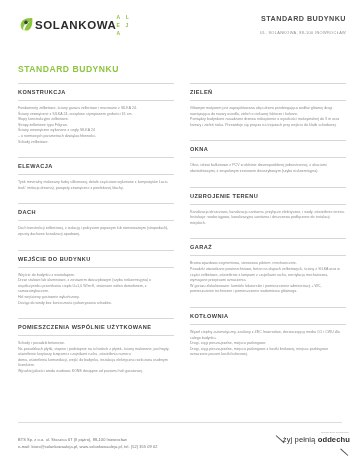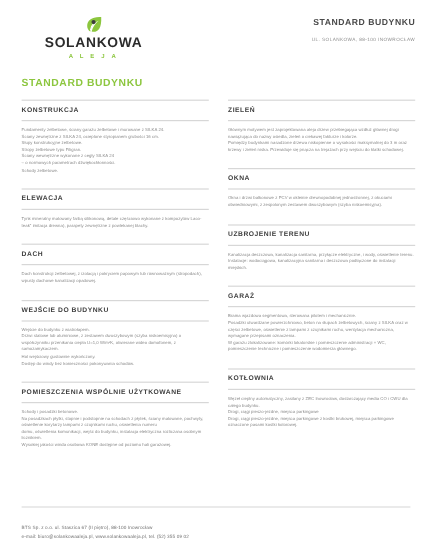--- a/index.html
+++ b/index.html
@@ -20,21 +20,21 @@
   .header {
     display: flex;
     align-items: flex-start;
     justify-content: space-between;
     padding: 10px 14px 0 18px;
     height: 48px;
     box-sizing: border-box;
   }
   .brand {
     display: flex;
-    flex-direction: column;
+    flex-direction: row;
     align-items: center;
     width: 120px;
     padding-top: 2px;
   }
   .brand-mark {
     width: 17px;
     height: 17px;
     position: relative;
     margin-bottom: 1px;
   }
@@ -318,13 +318,19 @@
 </div>
 
 <div class="footer">
   <div class="footer-rule"></div>
 
   <div>
     <div class="footer-text">BTS Sp. z o.o. ul. Staszica 67 (II piętro), 88-100 Inowrocław</div>
     <div class="footer-text">e-mail: biuro@solankowaaleja.pl, www.solankowaaleja.pl, tel. (52) 355 09 02</div>
   </div>
 
+  <div class="tagline-box">
+    <span class="tag-tick tick-a"></span>
+    <span class="tag-tick tick-b"></span>
+    <div class="tagline-small">Mieszkania solankowe</div>
+    <div class="tagline-main"><span>żyj pełnią </span><b>oddechu</b></div>
+  </div>
 </div>
 
 </body></html>

